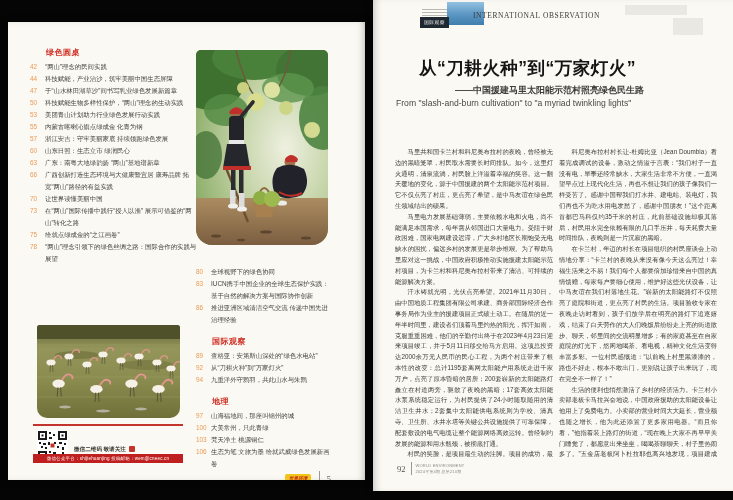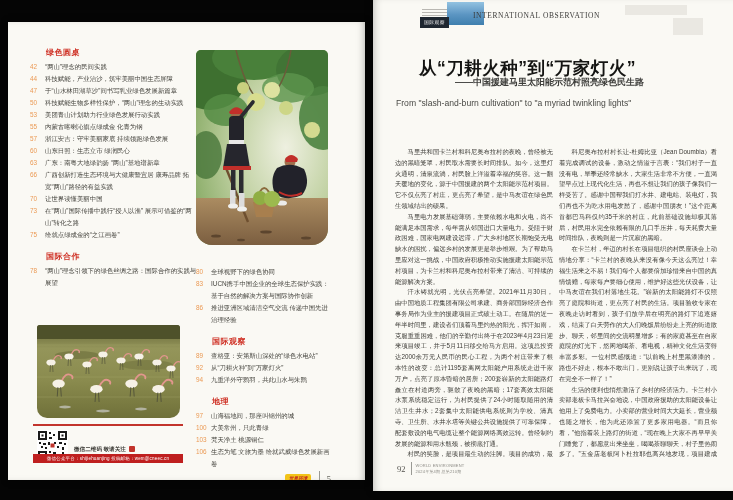--- a/index.html
+++ b/index.html
@@ -44,21 +44,21 @@
   .hdr-lines { position:absolute; left:49px; top:9px; width:52px; }
   .hdr-lines div { height:1px; background:#b9b7b2; margin-bottom:2px; }
   .hdr-blue { position:absolute; left:74px; top:2px; width:37px; height:23px;
               background:linear-gradient(180deg,#93c2e1 0%,#5b95c2 55%,#3f7fae 100%); }
   .hdr-tag-cn { position:absolute; left:47px; top:17px; width:29px; height:11px; background:#1f2730;
                 color:#f2f2f2; font-size:4.8px; line-height:11px; text-align:center; letter-spacing:.5px; }
   .hdr-tag-en { position:absolute; left:100px; top:11px; font-family:"Liberation Serif",serif;
                 font-size:7.5px; color:#3a3a38; letter-spacing:.6px; }
 
   .art-title { position:absolute; left:46px; top:56px; font-size:17.5px; font-weight:bold; color:#141412; letter-spacing:.5px; }
-  .art-sub   { position:absolute; left:82px; top:76px; font-size:9px; font-weight:bold; color:#3d3d3a; }
+  .art-sub   { position:absolute; left:82px; top:84px; font-size:9px; font-weight:bold; color:#3d3d3a; }
   .art-sub-en{ position:absolute; left:23px; top:98px; font-size:8.6px; color:#4a4a46; }
 
   .body-wrap { position:absolute; left:0; top:147px; width:360px; height:312px; overflow:hidden; }
   .col { position:absolute; top:0; width:158px; }
   .col-1 { left:22px; } .col-2 { left:186px; }
   .body-p { font-size:6.3px; line-height:10.8px; color:#3c3b36; text-align:justify; text-indent:2em; }
 
   .rp-footer { position:absolute; left:24px; top:462px; display:flex; align-items:center; }
   .rp-page-num { font-size:8.5px; color:#55544f; font-family:"Liberation Serif",serif; margin-right:5px; }
   .rp-foot-div { width:1px; height:13px; background:#9a9a94; margin-right:4px; }
@@ -80,21 +80,20 @@
     <div class="toc-item"><span class="num">55</span><span>内蒙古喀喇沁旗点绿成金 化青为钢</span></div>
     <div class="toc-item"><span class="num">57</span><span>浙江安吉：守牢美丽家底 持续领跑绿色发展</span></div>
     <div class="toc-item"><span class="num">60</span><span>山东日照：生态立市 绿润民心</span></div>
     <div class="toc-item"><span class="num">63</span><span>广东：南粤大地绿韵扬 “两山”基地谱新章</span></div>
     <div class="toc-item"><span class="num">66</span><span>广西创新打造生态环境与大健康暨宜居 康寿品牌 拓宽“两山”路径的有益实践</span></div>
 
     <div class="toc-item"><span class="num">70</span><span>让世界读懂美丽中国</span></div>
     <div class="toc-item"><span class="num">73</span><span>在“两山”国际传播中践行“授人以渔” 展示可借鉴的“两山”转化之路</span></div>
     <div class="toc-item"><span class="num">75</span><span>绘就点绿成金的“之江画卷”</span></div>
 
-    <div class="toc-heading">国际合作</div>
     <div class="toc-item"><span class="num">78</span><span>“两山”理念引领下的绿色丝绸之路：国际合作的实践与展望</span></div>
   </div>
 
   <div class="photo photo-pomelo">
     <svg viewBox="0 0 132 195" preserveAspectRatio="none">
       <defs>
         <radialGradient id="mist" cx="0.68" cy="0.5" r="0.85">
           <stop offset="0" stop-color="#eef0e0"></stop>
             <stop offset="0.45" stop-color="#c2d2a4"></stop>
             <stop offset="1" stop-color="#79a156"></stop>

